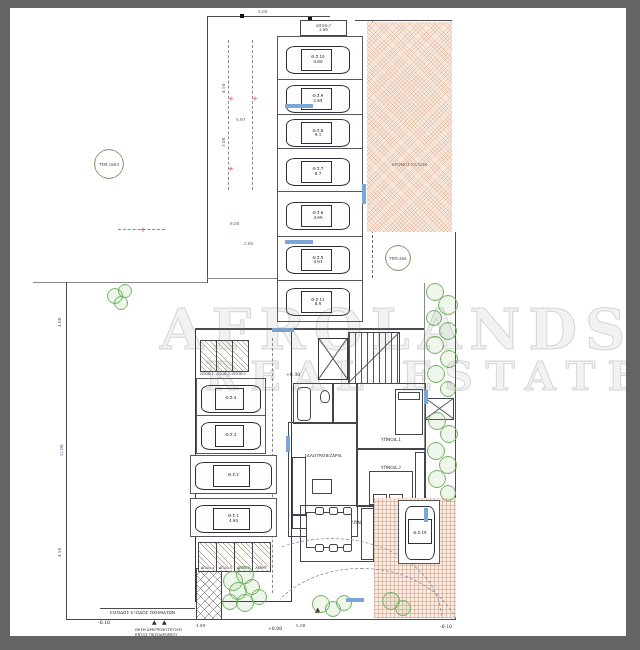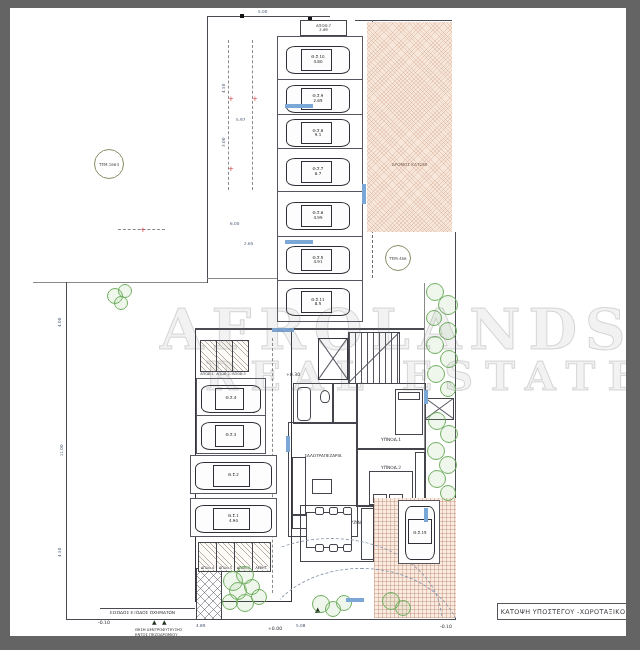--- a/index.html
+++ b/index.html
@@ -141,23 +141,20 @@
     <div class="a tri" style="left:142px;top:611px;">▲</div>
     <div class="a tri" style="left:152px;top:611px;">▲</div>
     <div class="a" style="left:125px;top:620px;font-size:3.8px;color:#444;line-height:1.2;">
       <div>ΘΕΣΗ ΔΕΝΤΡΟΦΥΤΕΥΣΗΣ</div>
       <div>ΕΝΤΟΣ ΠΕΖΟΔΡΟΜΙΟΥ</div>
     </div>
     <div class="a t" style="left:258px;top:618px;">+0.00</div>
     <div class="a t" style="left:430px;top:616px;">-0.10</div>
     <div class="a tri" style="left:305px;top:599px;font-size:7px;color:#111;">▲</div>
 
-    <div class="a titlebox" style="left:487px;top:595px;width:130px;height:15px;">
-      <span>ΚΑΤΟΨΗ ΥΠΟΣΤΕΓΟΥ -ΧΩΡΟΤΑΞΙΚΟ</span>
-    </div>
 
     <div class="a wm" style="left:150px;top:288px;font-size:56px;letter-spacing:8px;">AFROLANDS</div>
     <div class="a wm" style="left:195px;top:344px;font-size:40px;letter-spacing:12px;">REAL ESTATE</div>
 
   <div class="a stall" style="left: 267px; top: 28px; width: 84px; height: 43px;">
         <div class="a car" style="left: 8px; top: 8.5px; width: 62px; height: 26px; border-radius: 9px / 6px;">
           <div class="a cab" style="inset: 2px 28% 2px 22%;"></div>
           <div class="a carlbl">
             <span>Θ.Σ.10</span>
             <span>4.80</span>

